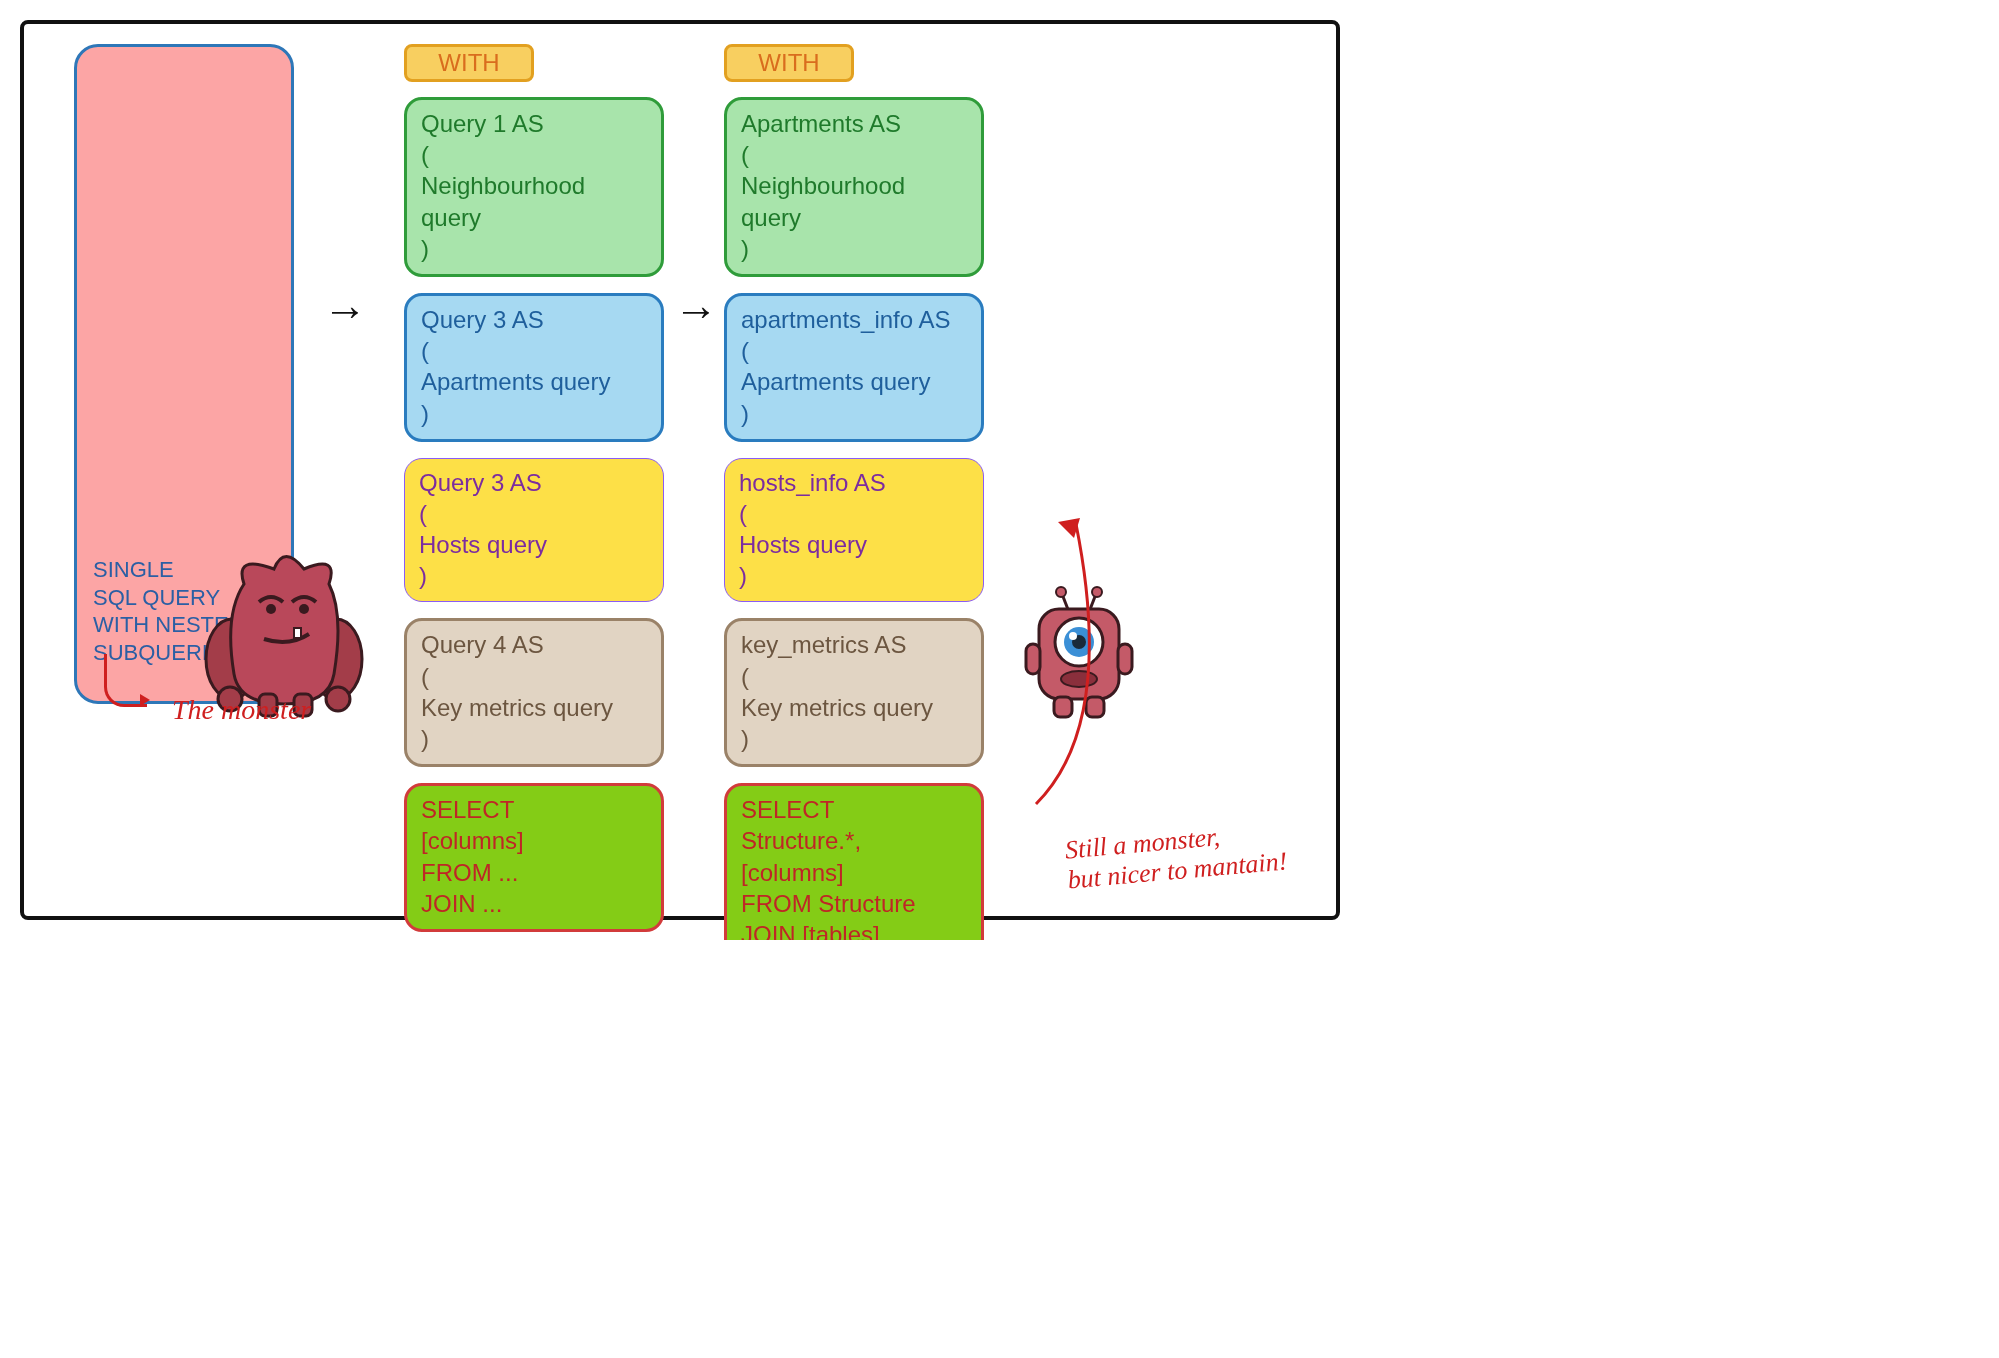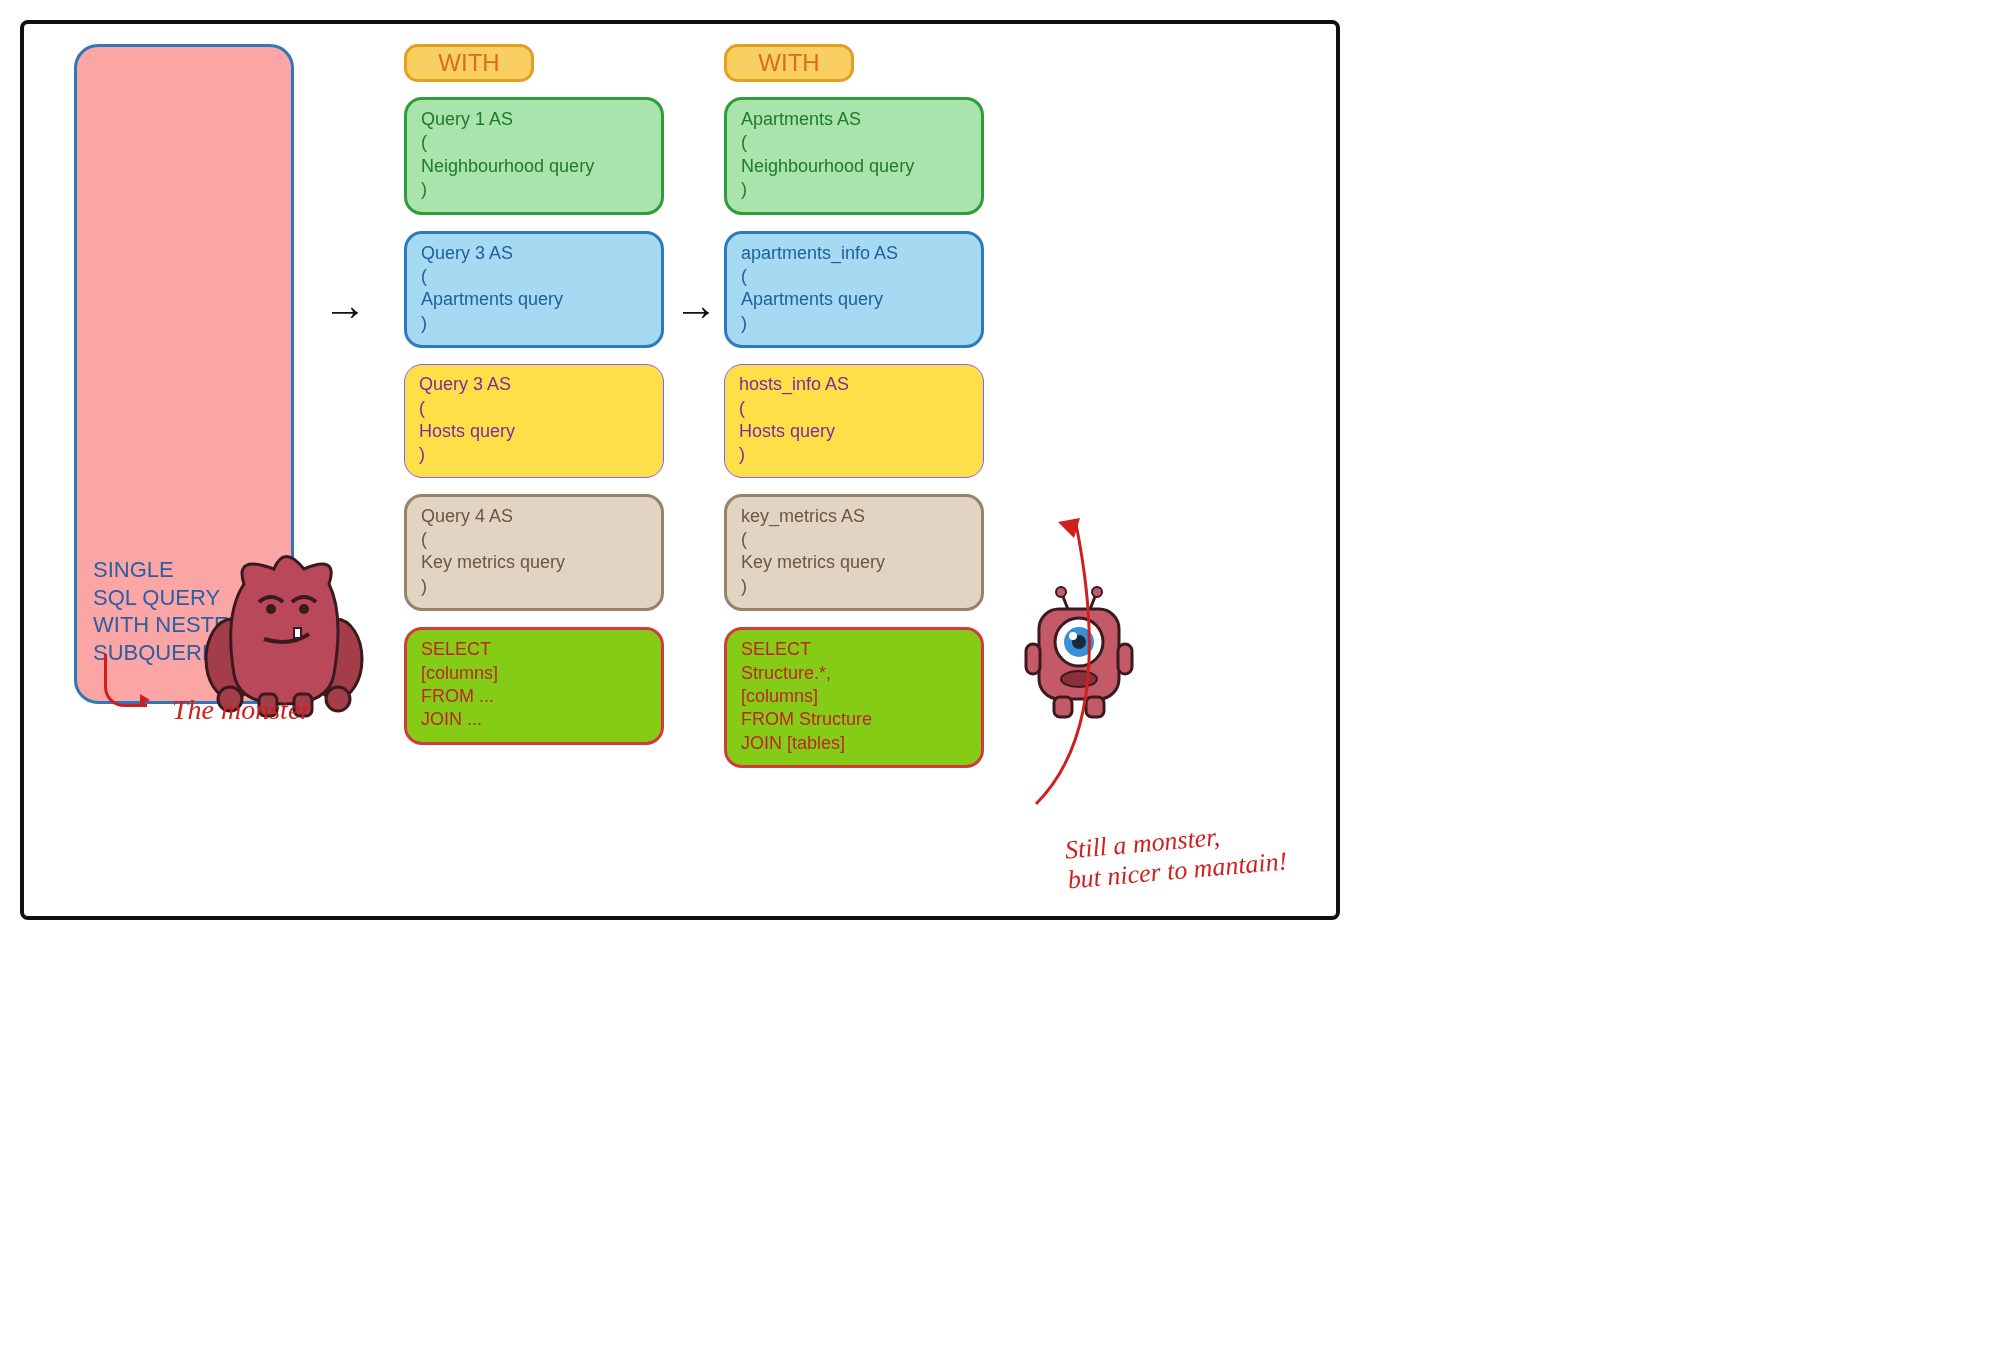--- a/index.html
+++ b/index.html
@@ -38,32 +38,32 @@
     font-size: 22px;
     line-height: 1.25;
     font-weight: 400;
     white-space: pre-line;
   }
 
   .with-badge {
     width: 130px;
     background: #f8cf60;
     border: 3px solid #e2a020;
-    border-radius: 14px;
+    border-radius: 8px;
     padding: 2px 10px;
     font-size: 24px;
     color: #d96d1e;
     font-weight: 400;
     text-align: center;
     margin-bottom: 15px;
   }
   .block {
     border-radius: 18px;
     padding: 8px 14px 10px 14px;
-    font-size: 18px;
+    font-size: 24px;
     line-height: 1.3;
     margin-bottom: 16px;
     white-space: pre-line;
     font-family: "Comic Sans MS", cursive, sans-serif;
   }
   .green  { background:#a8e4ab; border:3px solid #2f9c3a; color:#1f7a2b; }
   .blue   { background:#a6d9f2; border:3px solid #2a7cbf; color:#1f5f9c; }
   .purple { background:#fde047; border:1px solid #8b5cf6; color:#7c2ca0; }
   .tan    { background:#e1d4c3; border:3px solid #9a8268; color:#6c5640; }
   .red    { background:#84cc16; border:3px solid #d23b3b; color:#bf2626; }

